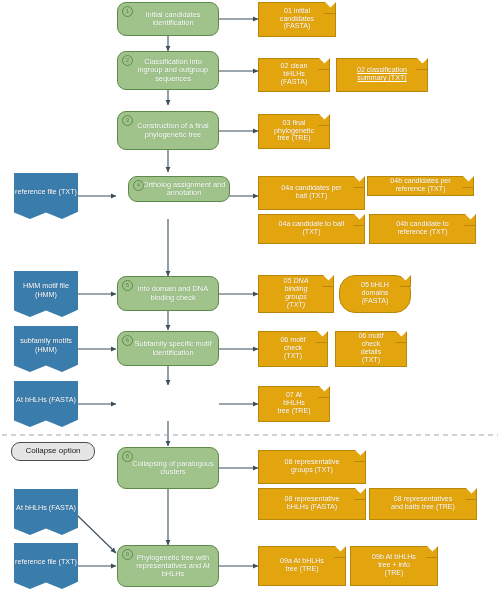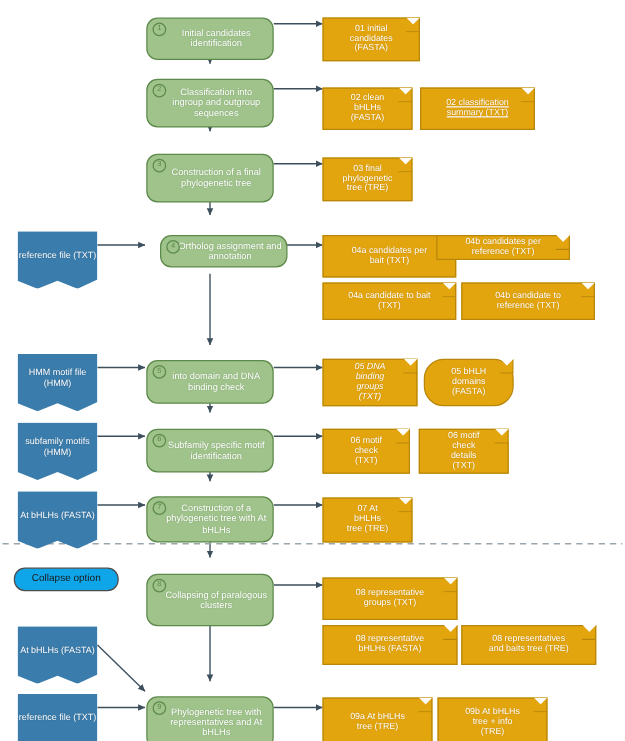--- a/index.html
+++ b/index.html
@@ -26,21 +26,20 @@
   }
   .node {
     position: absolute;
     box-sizing: border-box;
     display: flex;
     align-items: center;
     justify-content: center;
     text-align: center;
     line-height: 1.12;
     z-index: 3;
-    margin-top: 12px;
   }
   
   .proc {
     background: #9fc38b;
     border: 1px solid #5d8a4a;
     border-radius: 9px;
     color: #ffffff;
     font-size: 7.4px;
     padding: 2px 3px 2px 13px;
     text-shadow: 0 0 1px rgba(60,90,45,.35);
@@ -95,21 +94,21 @@
     background: #3a7cab;
     color: #ffffff;
     font-size: 7.2px;
     padding-bottom: 7px;
     border: none;
     text-shadow: 0 0 1px rgba(10,40,70,.4);
     clip-path: polygon(0% 0%, 100% 0%, 100% 84%, 75% 100%, 50% 86%, 25% 100%, 0% 86%);
   }
   
   .label-box {
-    background: #0ea5e9;
+    background: #e5e5e5;
     border: 1px solid #4d4d4d;
     border-radius: 9px;
     color: #1a1a1a;
     font-size: 8px;
   }
 </style>
 </head>
 <body>
 
 <div id="canvas">
@@ -175,24 +174,20 @@
   <div class="node proc" style="left:117px; top:276px; width:102px; height:35px;">
     <span class="num">5</span>
     <span>into domain and DNA binding check</span>
   </div>
 
   <div class="node proc" style="left:117px; top:331px; width:102px; height:35px;">
     <span class="num">6</span>
     <span>Subfamily specific motif identification</span>
   </div>
 
-  <div class="node proc" style="left:117px; top:385px; width:102px; height:37px;">
-    <span class="num">7</span>
-    <span>Construction of a phylogenetic tree with At bHLHs</span>
-  </div>
 
   <div class="node proc" style="left:117px; top:447px; width:102px; height:42px;">
     <span class="num">8</span>
     <span>Collapsing of paralogous clusters</span>
   </div>
 
   <div class="node proc" style="left:117px; top:545px; width:102px; height:42px;">
     <span class="num">9</span>
     <span>Phylogenetic tree with representatives and At bHLHs</span>
   </div>
@@ -244,21 +239,21 @@
     <span class="fold"></span>
     <span>03 final phylogenetic tree (TRE)</span>
   </div>
 
   <div class="node note" style="left:258px; top:176px; width:107px; height:34px;">
     <span class="foldcover"></span>
     <span class="fold"></span>
     <span>04a candidates per bait (TXT)</span>
   </div>
 
-  <div class="node note" style="left:349px; top:176px; width:107px; height:20px;">
+  <div class="node note" style="left:367px; top:176px; width:107px; height:20px;">
     <span class="foldcover"></span>
     <span class="fold"></span>
     <span>04b candidates per reference (TXT)</span>
   </div>
 
   <div class="node note" style="left:258px; top:214px; width:107px; height:30px;">
     <span class="foldcover"></span>
     <span class="fold"></span>
     <span>04a candidate to bait (TXT)</span>
   </div>

